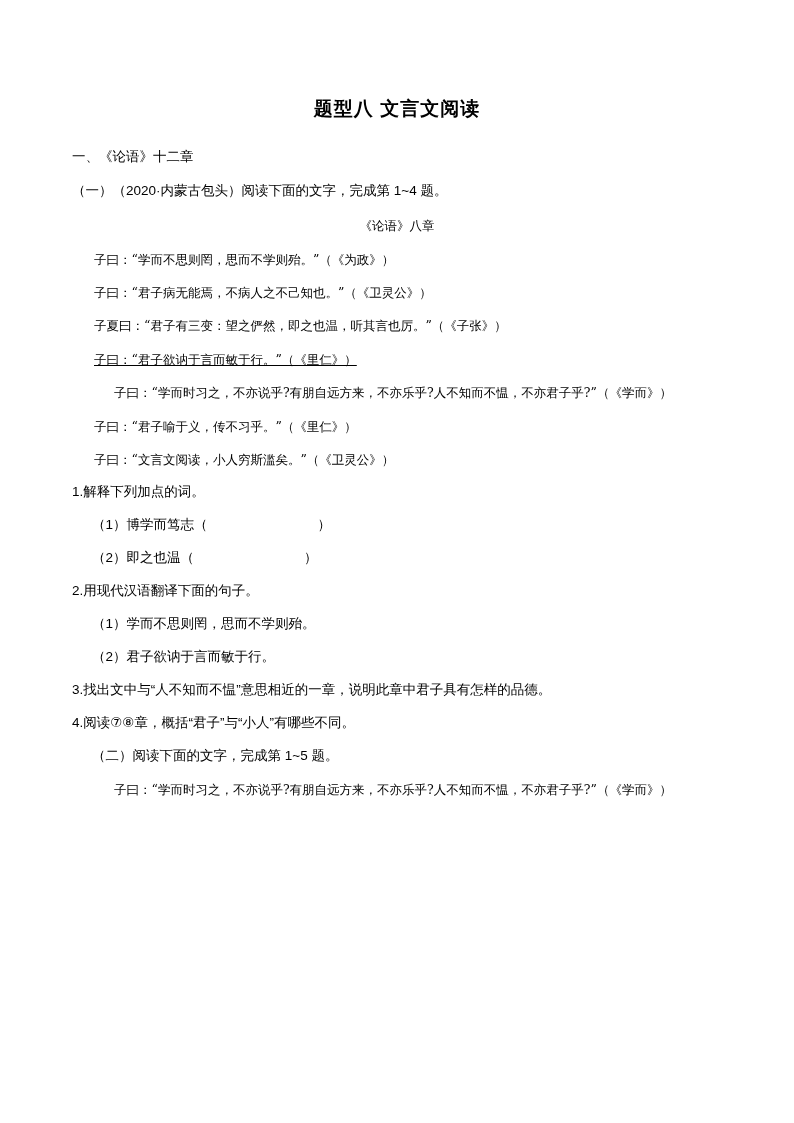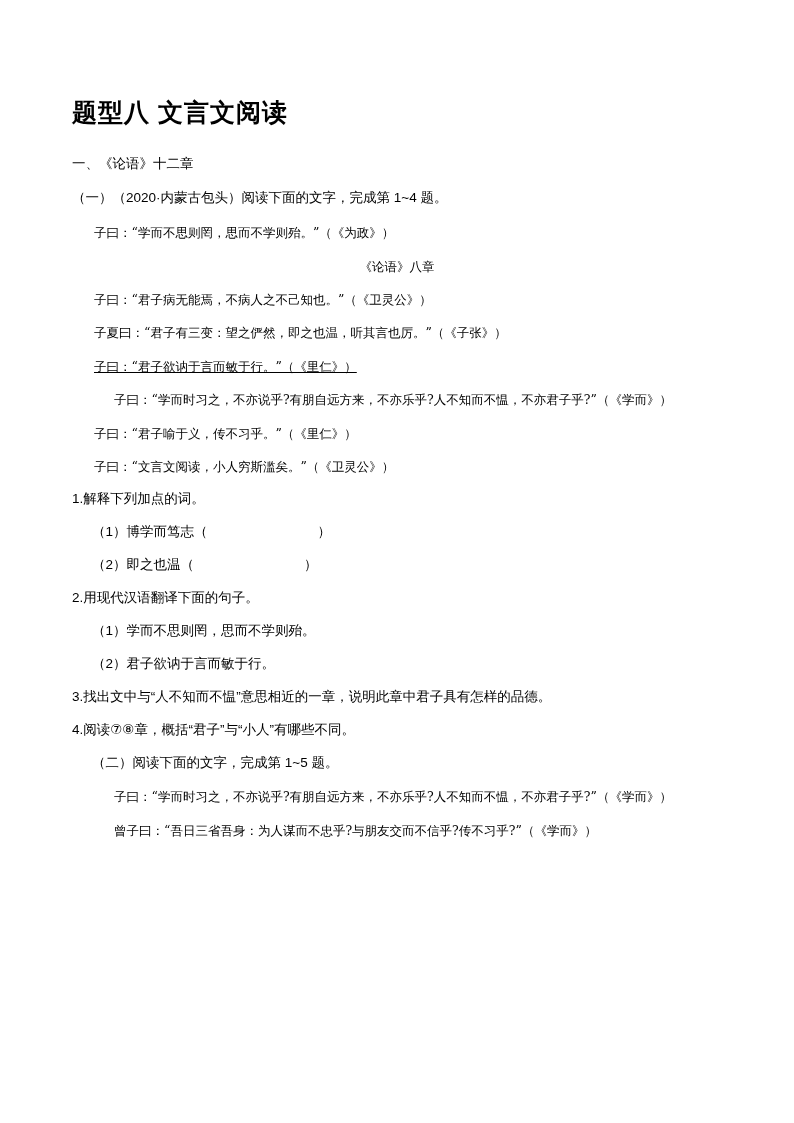--- a/index.html
+++ b/index.html
@@ -15,22 +15,22 @@
     overflow: hidden;
   }
   .page {
     position: relative;
     width: 794px;
     height: 1123px;
     box-sizing: border-box;
     padding: 96px 72px 60px 72px;
   }
   .doc-title {
-    text-align: left;
-    font-size: 25px;
+    text-align: center;
+    font-size: 19px;
     font-weight: bold;
     font-family: "Liberation Sans", "DejaVu Sans", sans-serif;
     margin: 0 0 26px 0;
     letter-spacing: 1px;
   }
   .sec-head {
     font-size: 13.5px;
     font-family: "Liberation Sans", "DejaVu Sans", sans-serif;
     margin: 0 0 15px 0;
   }
@@ -66,23 +66,23 @@
 <body>
 
 <div class="page">
 
   <h1 class="doc-title">题型八 文言文阅读</h1>
 
   <p class="sec-head">一、《论语》十二章</p>
 
   <p class="para">（一）（2020·内蒙古包头）阅读下面的文字，完成第 1~4 题。</p>
 
+  <p class="classic center">《论语》八章</p>
+
   <p class="classic pad-1">子曰：“学而不思则罔，思而不学则殆。”（《为政》）</p>
-
-  <p class="classic center">《论语》八章</p>
   <p class="classic pad-1">子曰：“君子病无能焉，不病人之不己知也。”（《卫灵公》）</p>
   <p class="classic pad-1">子夏曰：“君子有三变：望之俨然，即之也温，听其言也厉。”（《子张》）</p>
   <p class="classic pad-1"><span class="underline">子曰：“君子欲讷于言而敏于行。”（《里仁》）</span></p>
   <p class="classic long-wrap">子曰：“学而时习之，不亦说乎?有朋自远方来，不亦乐乎?人不知而不愠，不亦君子乎?”（《学而》）</p>
   <p class="classic pad-1">子曰：“君子喻于义，传不习乎。”（《里仁》）</p>
   <p class="classic pad-1">子曰：“文言文阅读，小人穷斯滥矣。”（《卫灵公》）</p>
 
   <p class="q"><span>1.</span><span>解释下列加点的词。</span></p>
   <p class="q sub"><span>（1）</span><span>博学而笃志（</span><span class="blank-line"></span><span>）</span></p>
   <p class="q sub"><span>（2）</span><span>即之也温（</span><span class="blank-line"></span><span>）</span></p>
@@ -90,15 +90,14 @@
   <p class="q"><span>2.</span><span>用现代汉语翻译下面的句子。</span></p>
   <p class="q sub"><span>（1）</span><span>学而不思则罔，思而不学则殆。</span></p>
   <p class="q sub"><span>（2）</span><span>君子欲讷于言而敏于行。</span></p>
 
   <p class="q"><span>3.</span><span>找出文中与“人不知而不愠”意思相近的一章，说明此章中君子具有怎样的品德。</span></p>
   <p class="q"><span>4.</span><span>阅读⑦⑧章，概括“君子”与“小人”有哪些不同。</span></p>
 
   <p class="q sub">（二）阅读下面的文字，完成第 1~5 题。</p>
 
   <p class="classic long-wrap">子曰：“学而时习之，不亦说乎?有朋自远方来，不亦乐乎?人不知而不愠，不亦君子乎?”（《学而》）</p>
-  <p class="classic pad-3">曾子曰：“吾日三省吾身：为人谋而不忠乎?与朋友交而不信乎?传不习乎?”（《学而》）</p>
 
 </div>
 
 </body></html>

